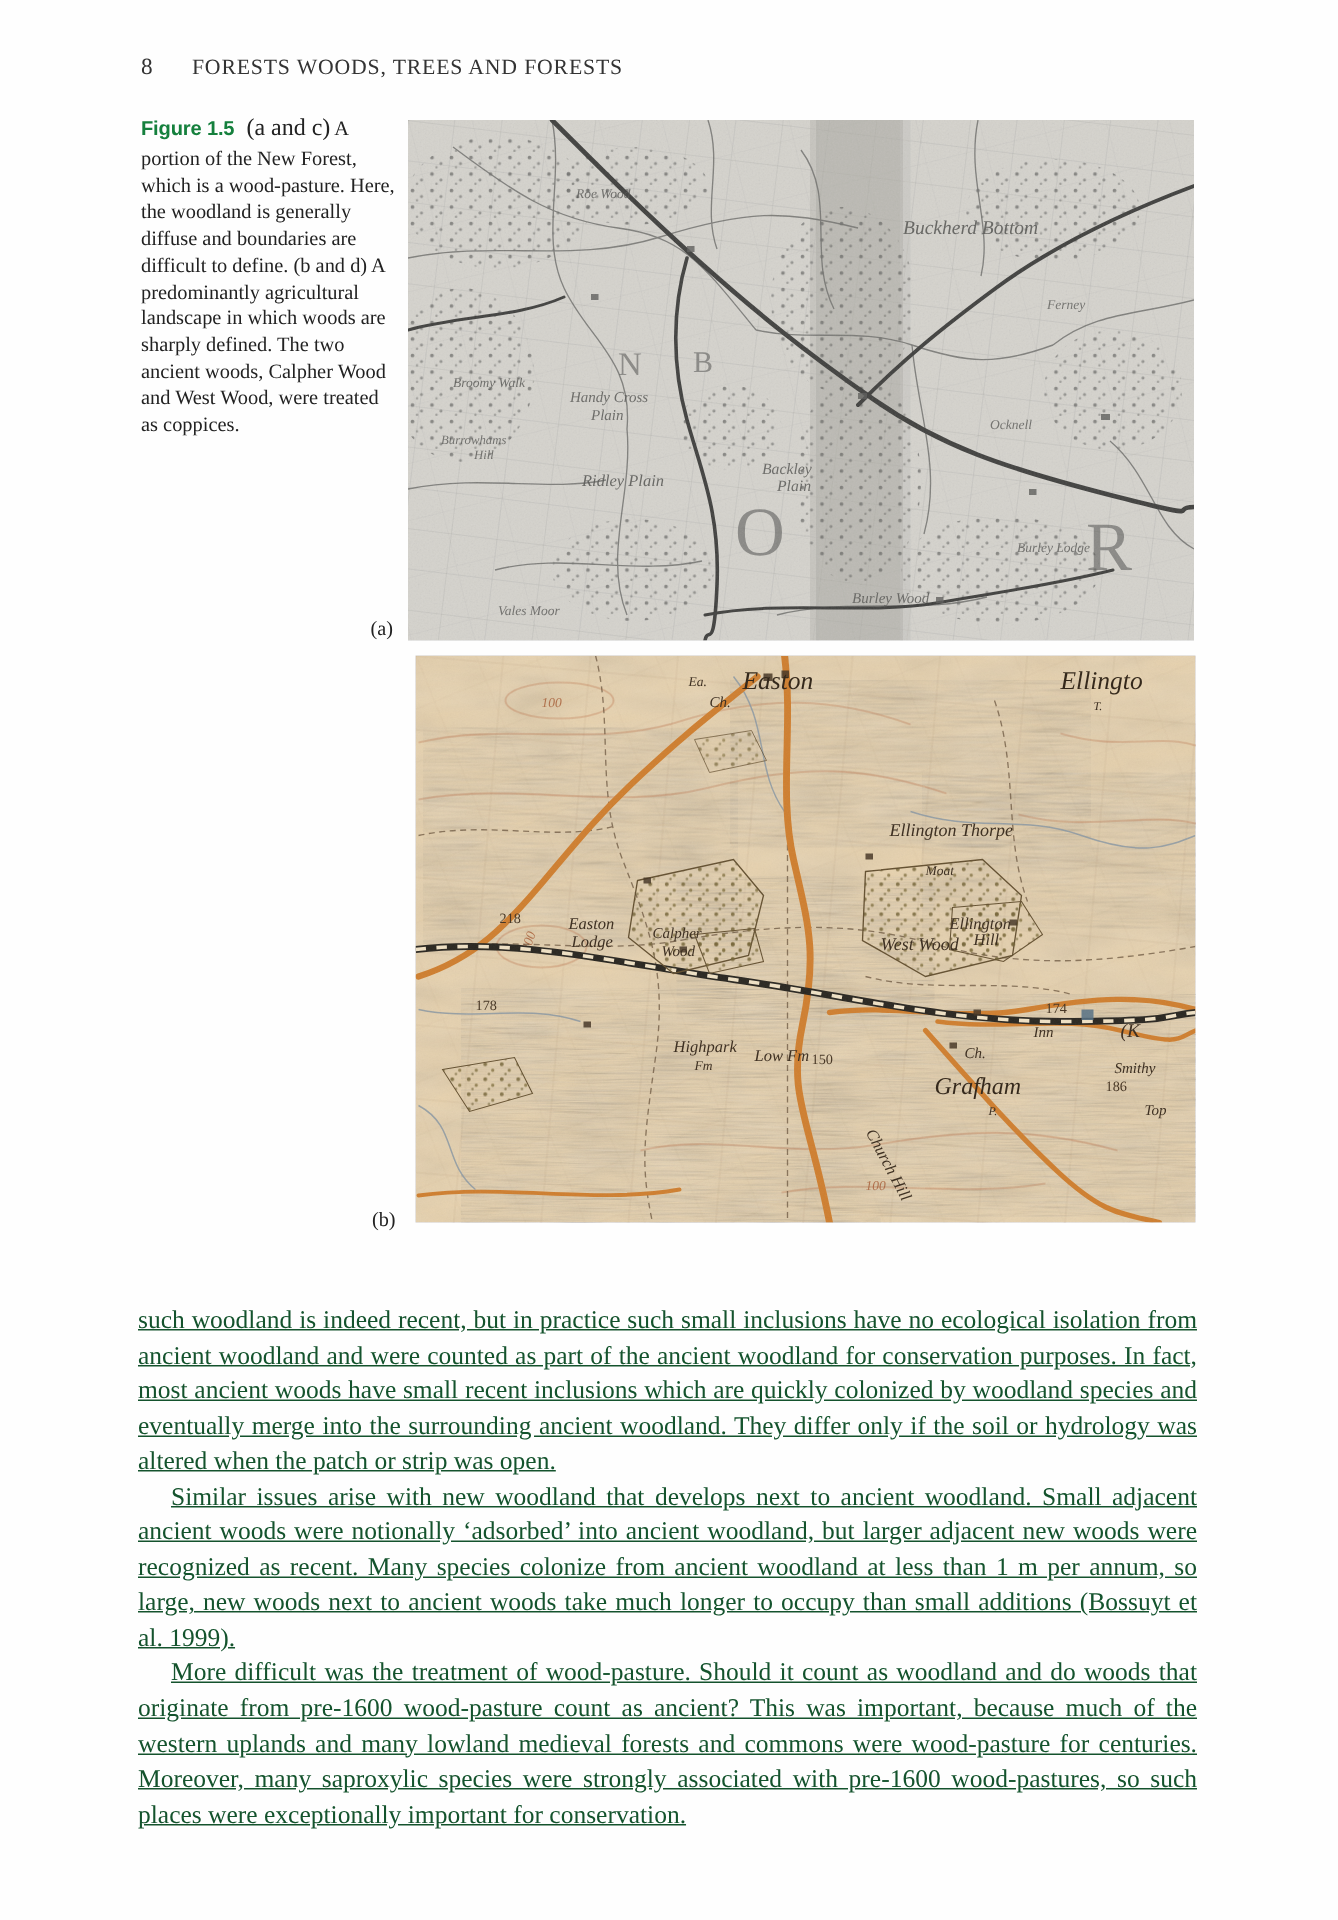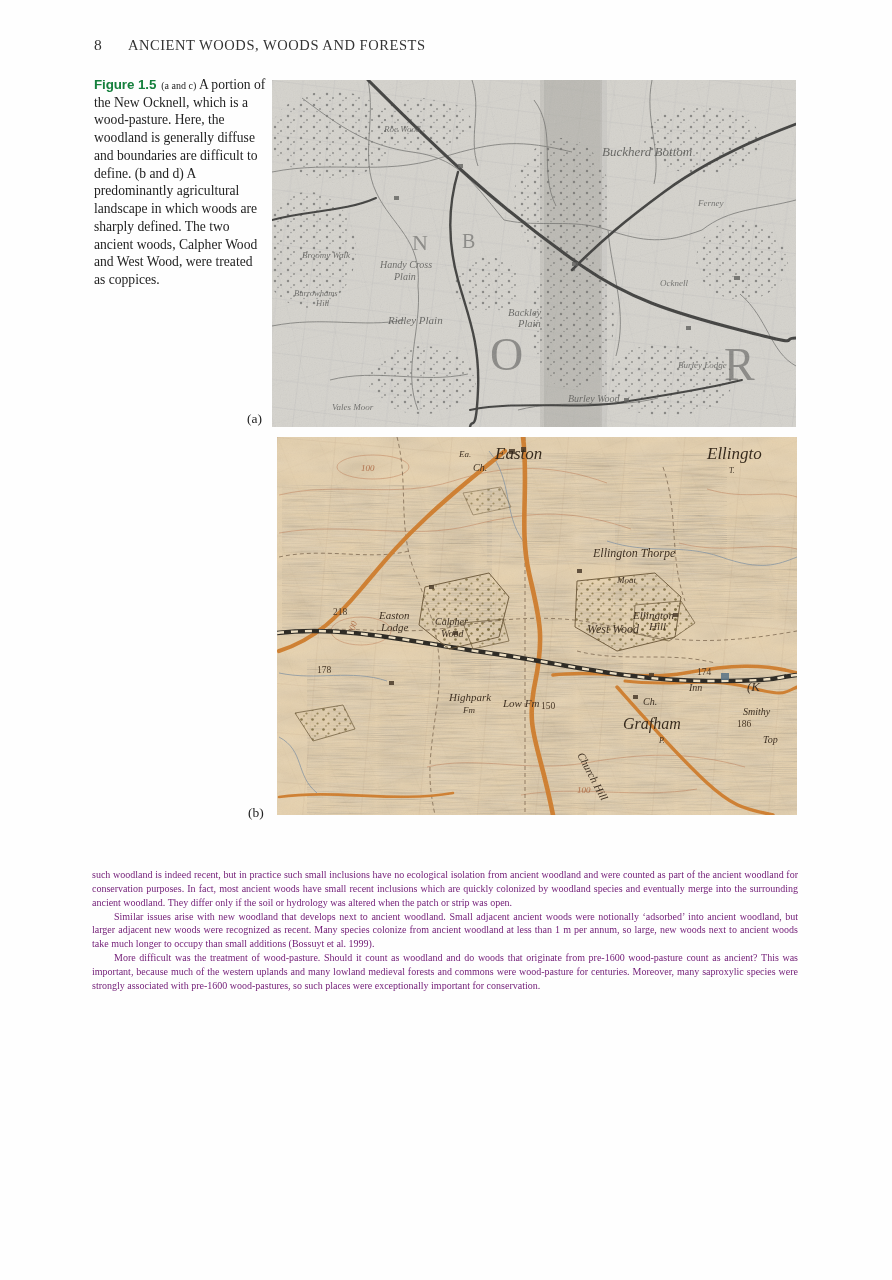--- a/index.html
+++ b/index.html
@@ -53,21 +53,21 @@
     text-align: left;
   }
   .caption .fig-label {
     font-family: "Liberation Sans", sans-serif;
     font-weight: bold;
     font-size: 13.4px;
     color: #15803d;
     letter-spacing: -0.1px;
   }
   .caption .fig-parts {
-    font-size: 10px;
+    font-size: 16px;
   }
   .caption .caption-body {
     display: inline;
   }
 
   
   .panel {
     position: absolute;
     overflow: hidden;
     background: #cfcfcf;
@@ -93,42 +93,43 @@
   }
   #label-a { left: 247px; top: 411px; }
   #label-b { left: 248px; top: 805px; }
 
   
   .body-text {
     position: absolute;
     left: 92px;
     top: 868px;
     width: 706px;
-    font-size: 10px;
+    font-size: 17px;
     line-height: 1.386;
     text-align: justify;
-    color: #701a75;
+    color: #14532d;
     hyphens: none;
+    text-decoration: underline;
   }
   .body-text p { margin: 0; }
   .body-text p + p { text-indent: 22px; }
 </style>
 </head>
 <body>
 
 <div class="page">
 
   <div class="running-head">
     <span class="folio">8</span>
-    <span class="head-title">ANCIENT WOODS, WOODS AND FORESTS</span>
+    <span class="head-title">FORESTS WOODS, TREES AND FORESTS</span>
   </div>
 
   <div class="caption">
     <span class="fig-label">Figure 1.5</span><span class="fig-parts">&nbsp; </span><span class="fig-parts">(a and c)</span>
-    <span class="caption-body">A portion of the New Ocknell, which is a wood-pasture. Here, the woodland is generally diffuse and boundaries are difficult to define. (b and d) A predominantly agricultural landscape in which woods are sharply defined. The two ancient woods, Calpher Wood and West Wood, were treated as coppices.</span>
+    <span class="caption-body">A portion of the New Forest, which is a wood-pasture. Here, the woodland is generally diffuse and boundaries are difficult to define. (b and d) A predominantly agricultural landscape in which woods are sharply defined. The two ancient woods, Calpher Wood and West Wood, were treated as coppices.</span>
   </div>
 
   <div class="panel" id="panel-a">
     <svg width="524" height="347" viewBox="0 0 524 347" xmlns="http://www.w3.org/2000/svg">
       <defs>
         <filter id="grainA" x="0" y="0" width="100%" height="100%">
           <feTurbulence type="fractalNoise" baseFrequency="0.85" numOctaves="4" seed="7" result="n"></feTurbulence>
           <feColorMatrix in="n" type="saturate" values="0"></feColorMatrix>
           <feComponentTransfer>
               <feFuncA type="linear" slope="0.40"></feFuncA>

